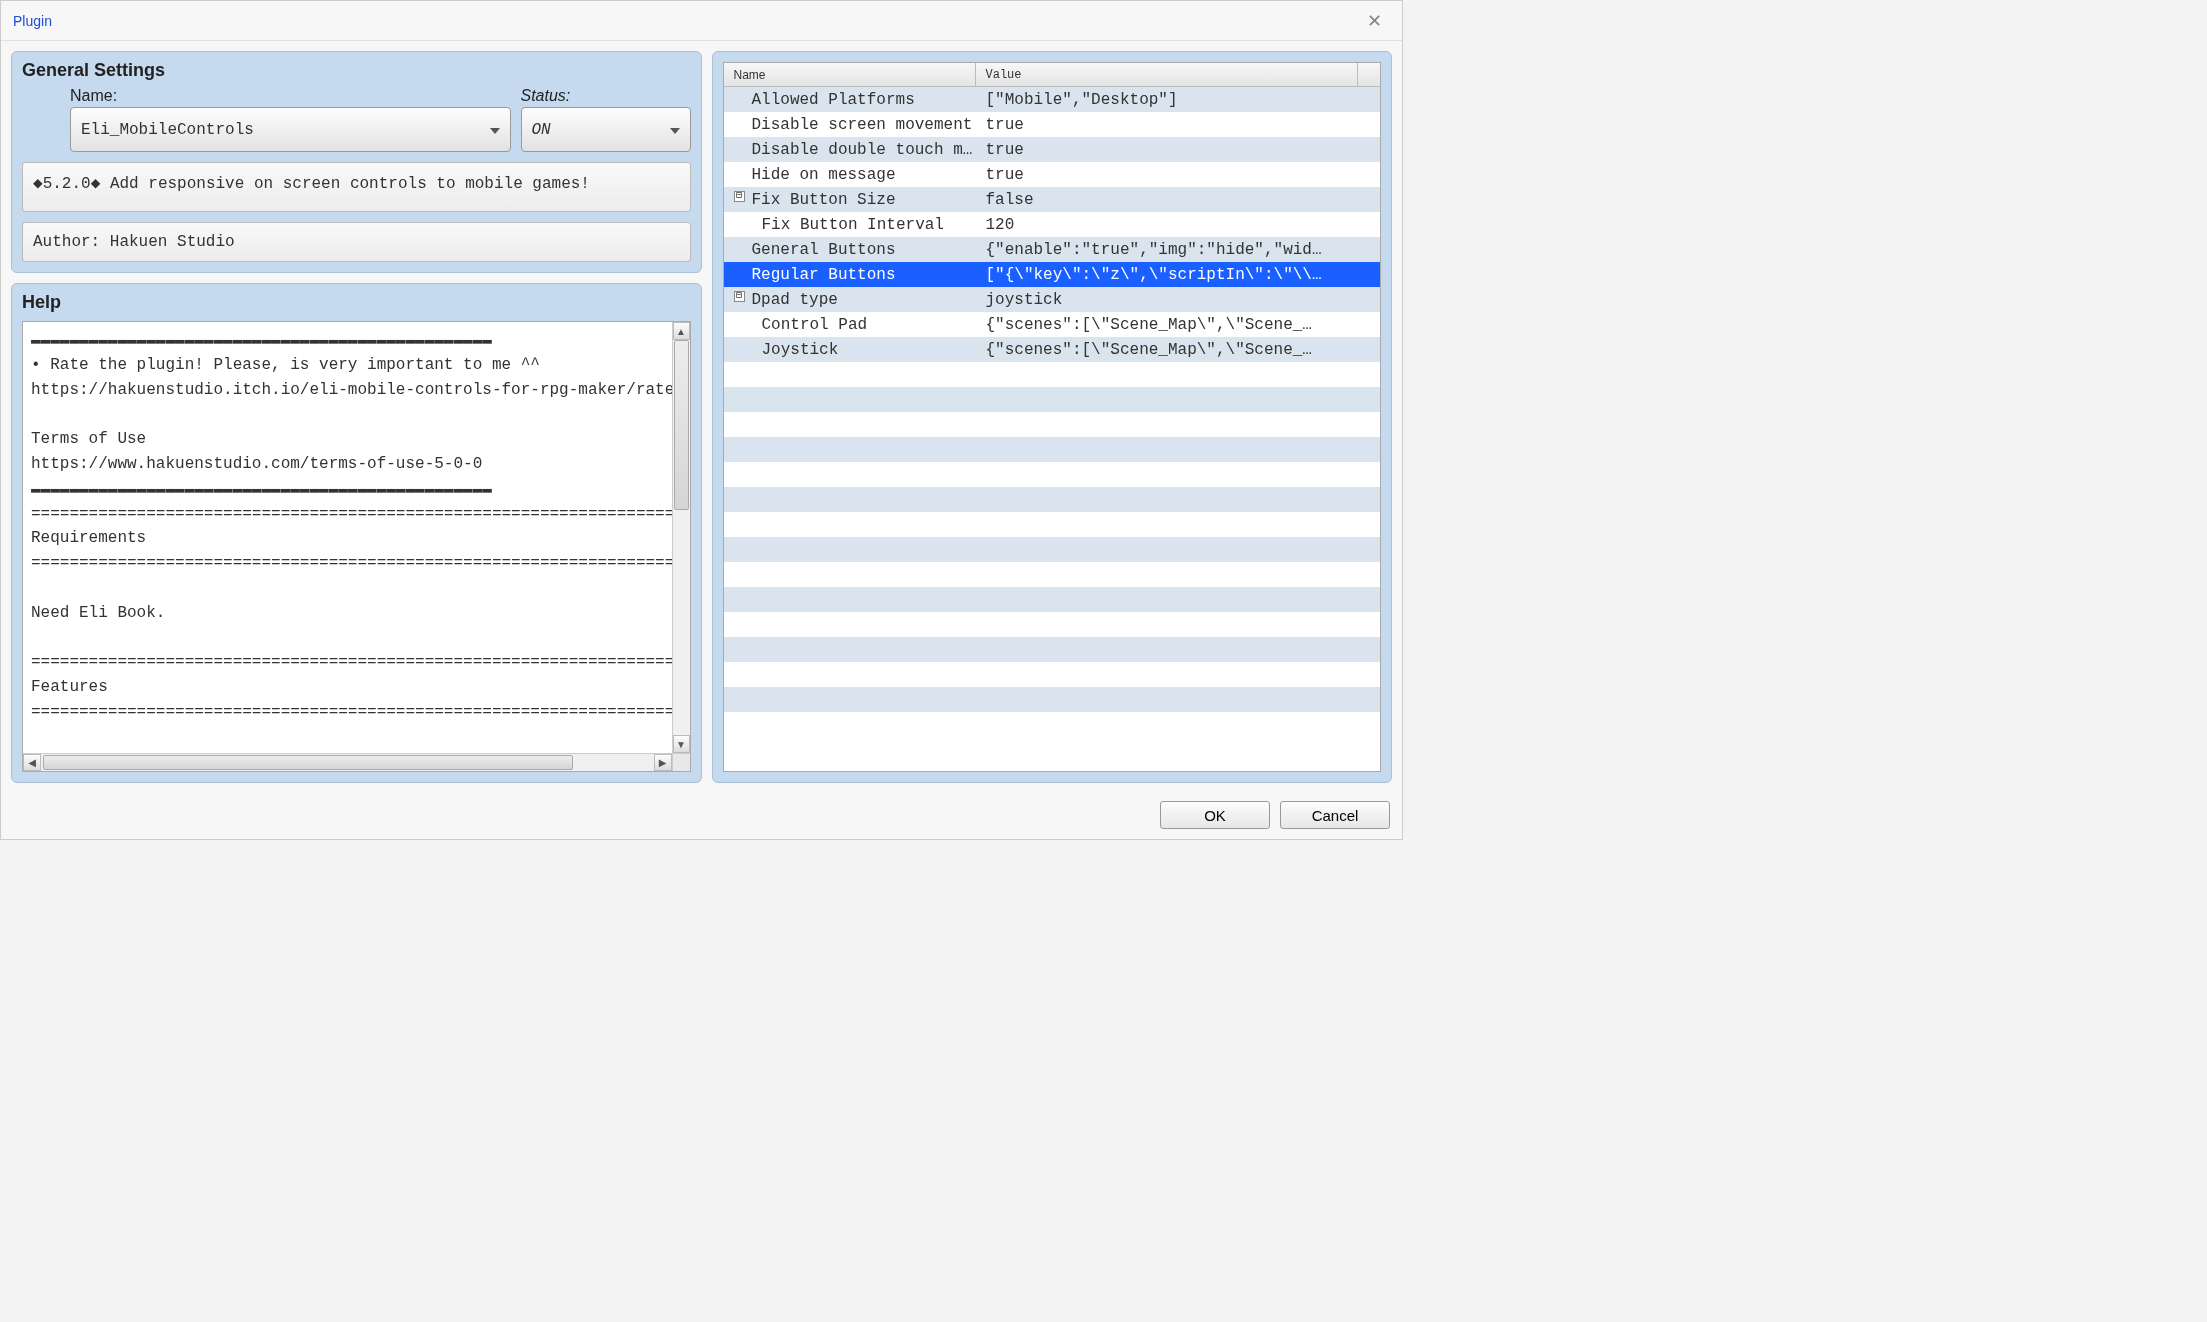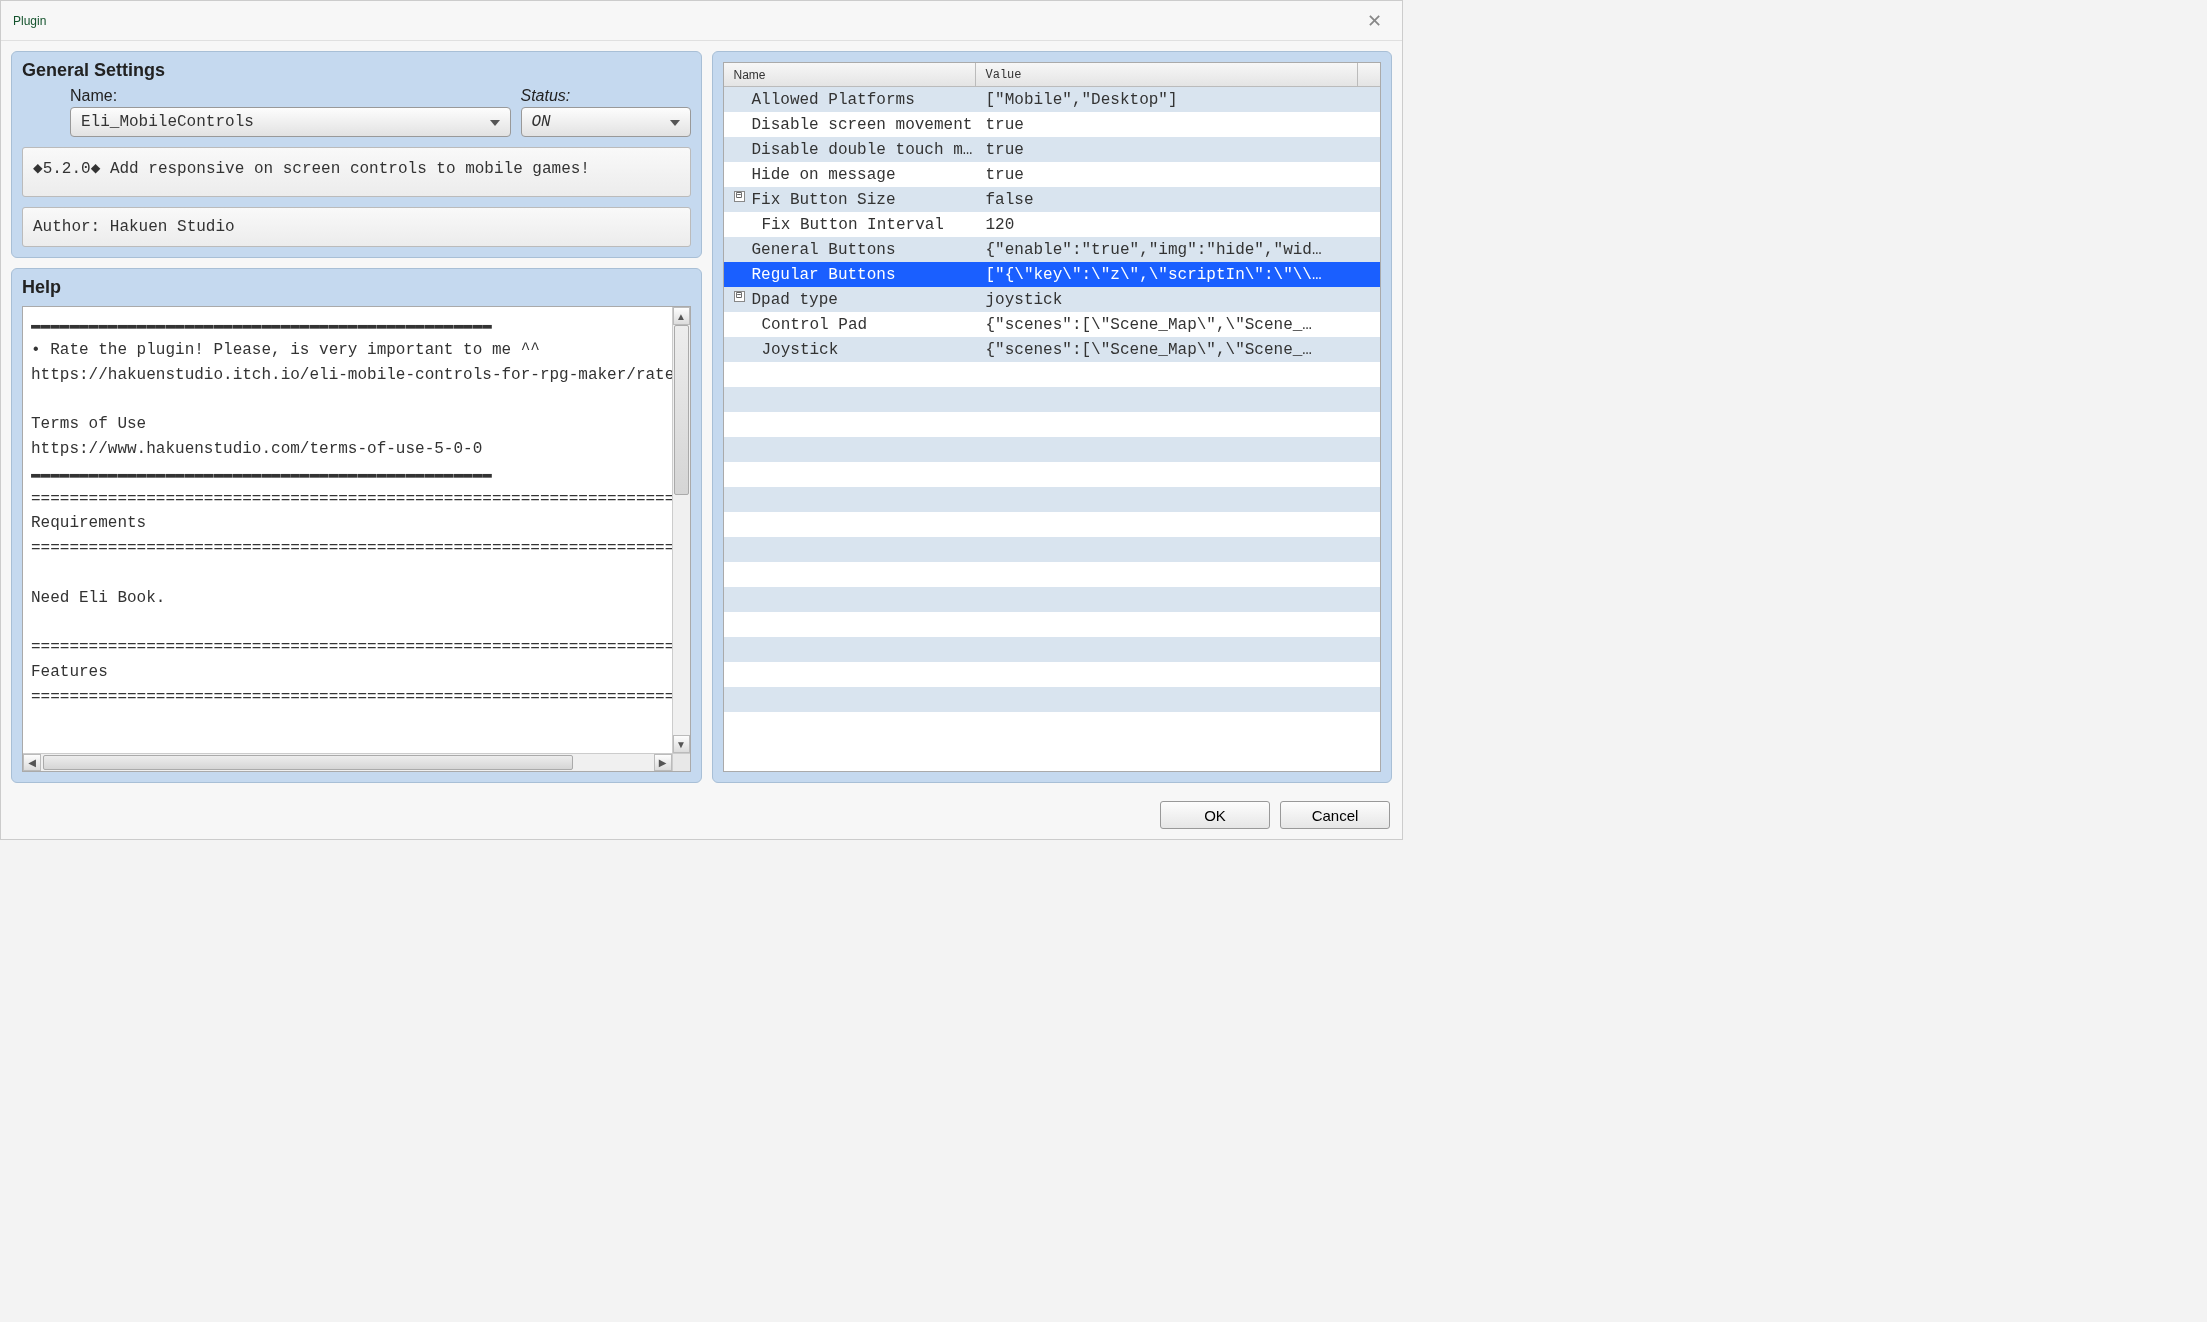--- a/index.html
+++ b/index.html
@@ -22,22 +22,22 @@
 .titlebar {
   height: 40px;
   background: #f7f7f7;
   border-bottom: 1px solid #e0e0e0;
   display: flex;
   align-items: center;
   padding: 0 12px;
   justify-content: space-between;
 }
 .titlebar-title {
-  color: #14532d;
-  font-size: 12px;
+  color: #1d4ed8;
+  font-size: 14px;
 }
 .close-x {
   color: #888;
   font-size: 18px;
   cursor: pointer;
   padding: 4px 8px;
 }
 .content {
   flex: 1;
   display: flex;
@@ -77,21 +77,21 @@
 }
 .field-col { display: flex; flex-direction: column; }
 .field-col.name { flex: 1; margin-left: 48px; }
 .field-col.status { width: 170px; font-style: italic; }
 .field-label {
   font-size: 16px;
   color: #222;
   margin-bottom: 2px;
 }
 .combo {
-  height: 30px;
+  height: 45px;
   background: linear-gradient(#fdfdfd,#e2e2e2);
   border: 1px solid #999;
   border-radius: 4px;
   display: flex;
   align-items: center;
   padding: 0 28px 0 10px;
   position: relative;
   font-family: "Consolas","Courier New",monospace;
   font-size: 16px;
   cursor: pointer;

